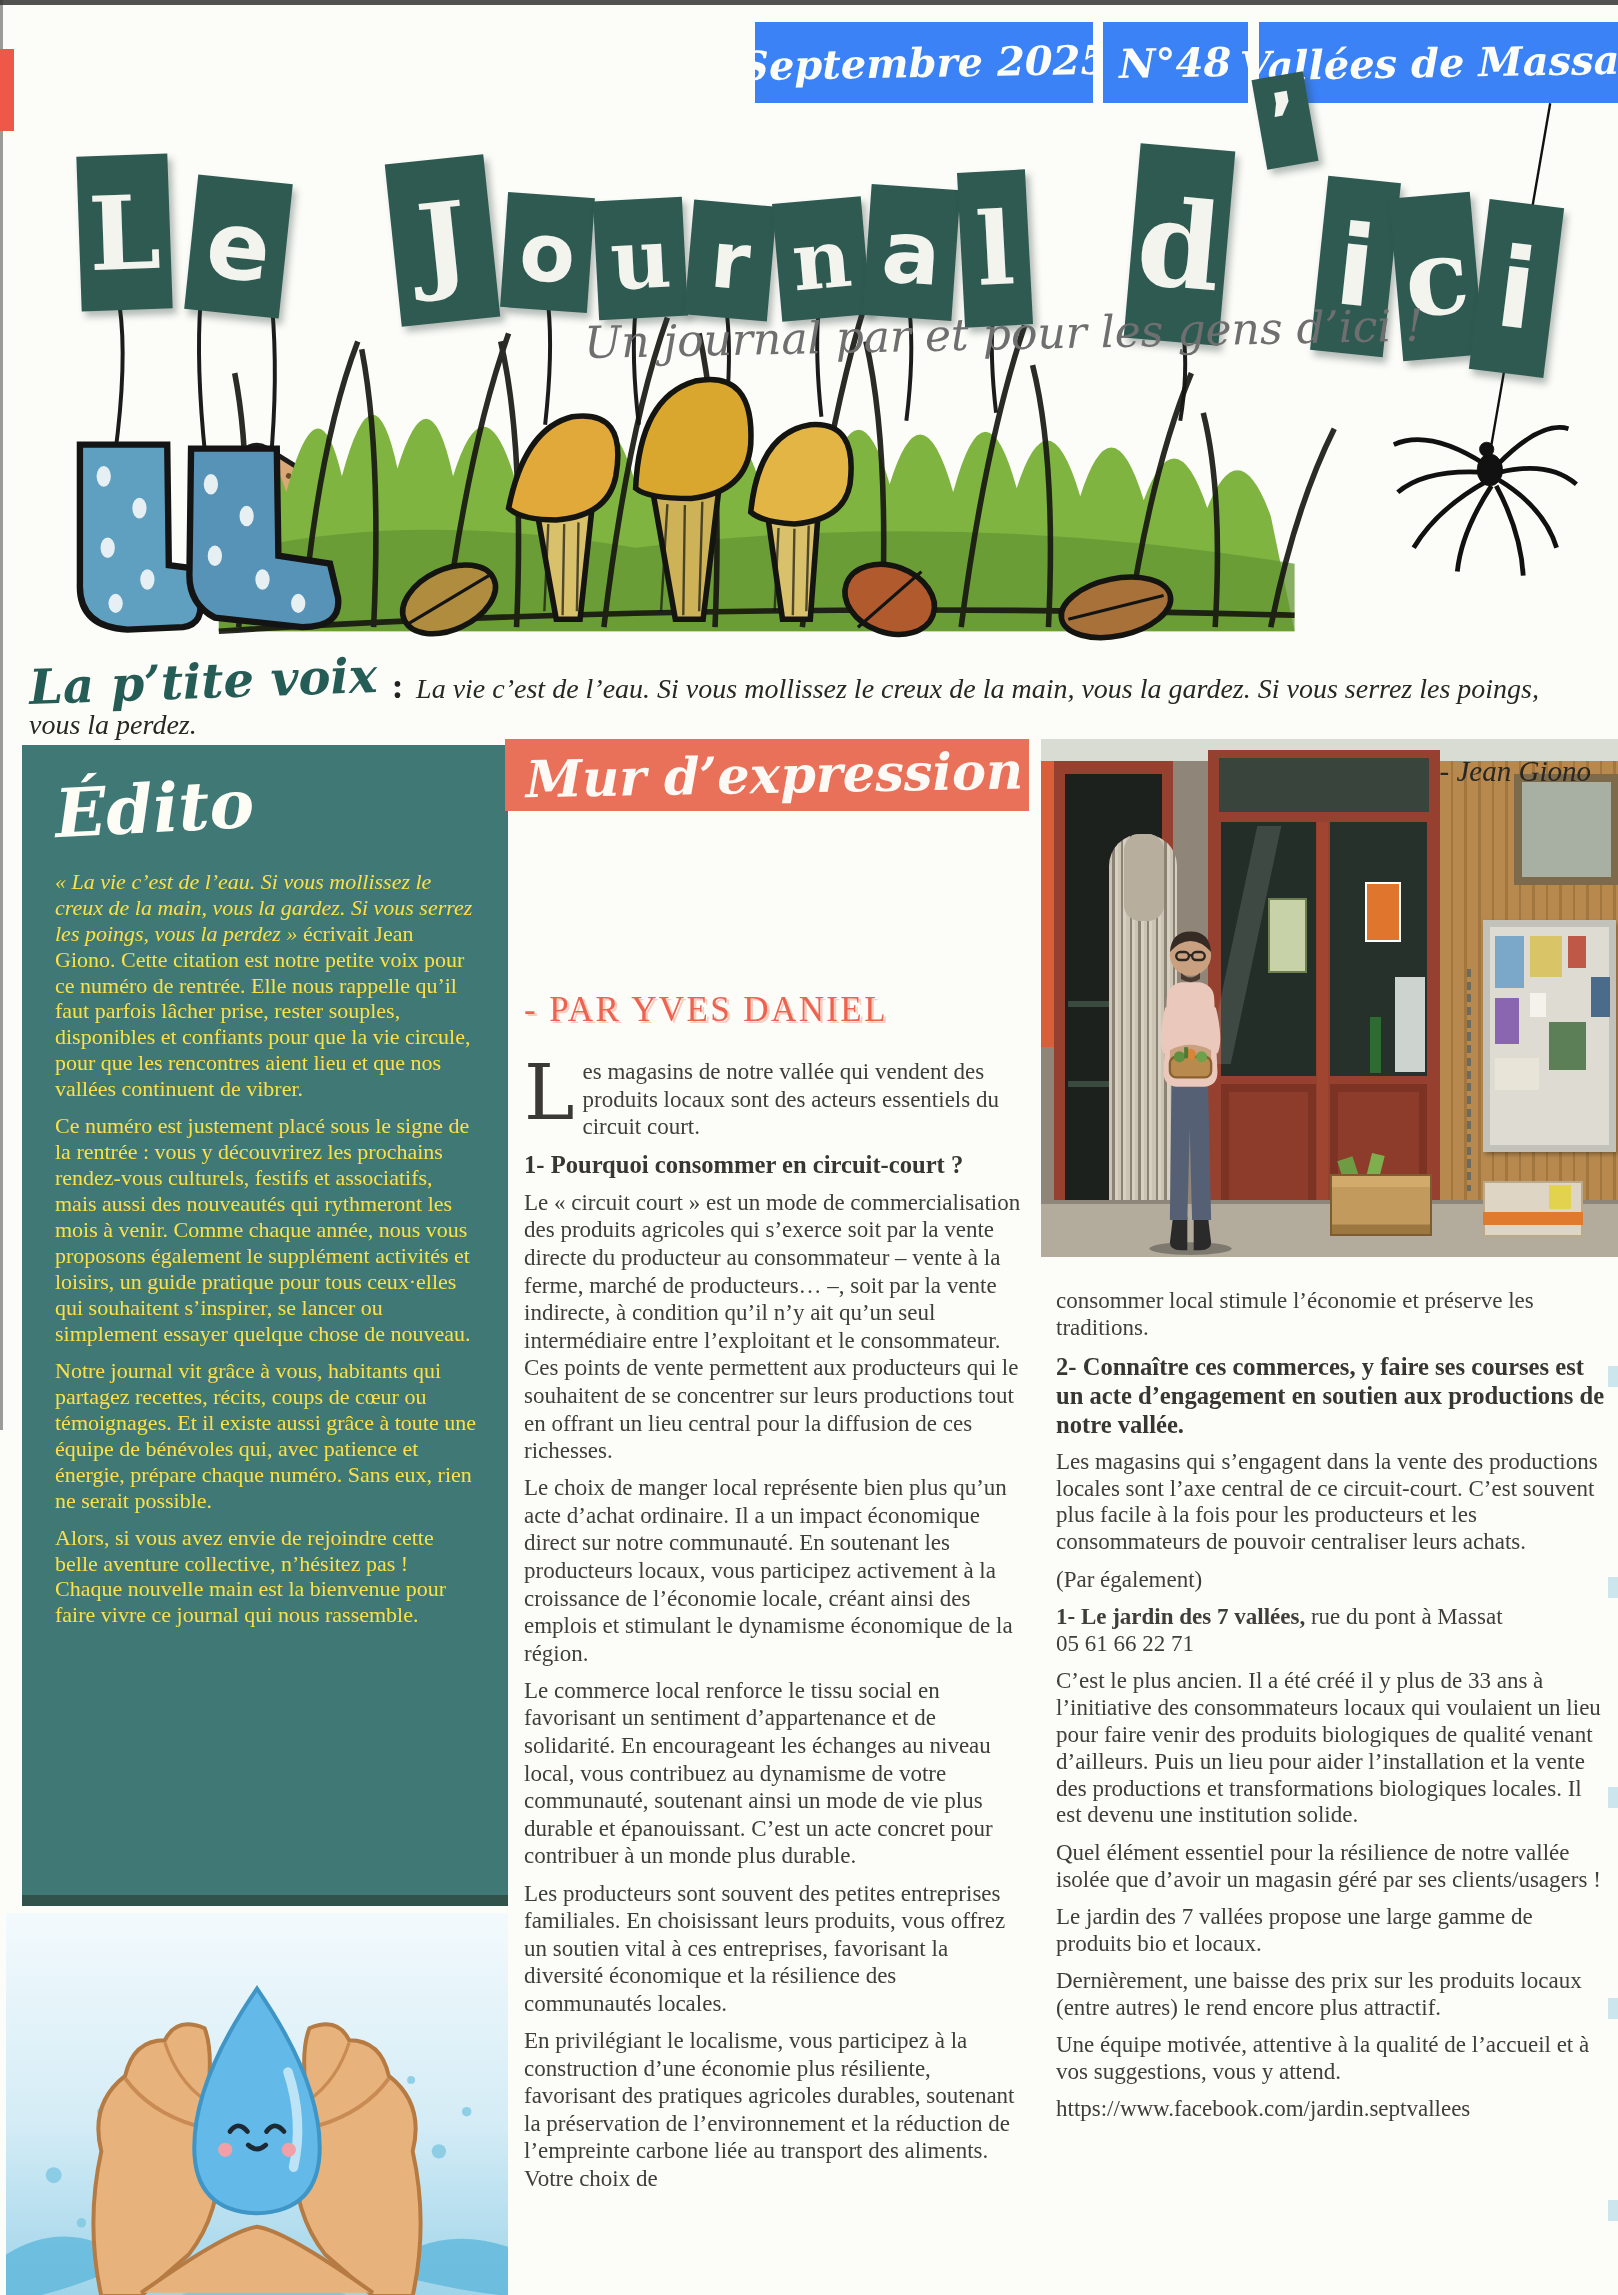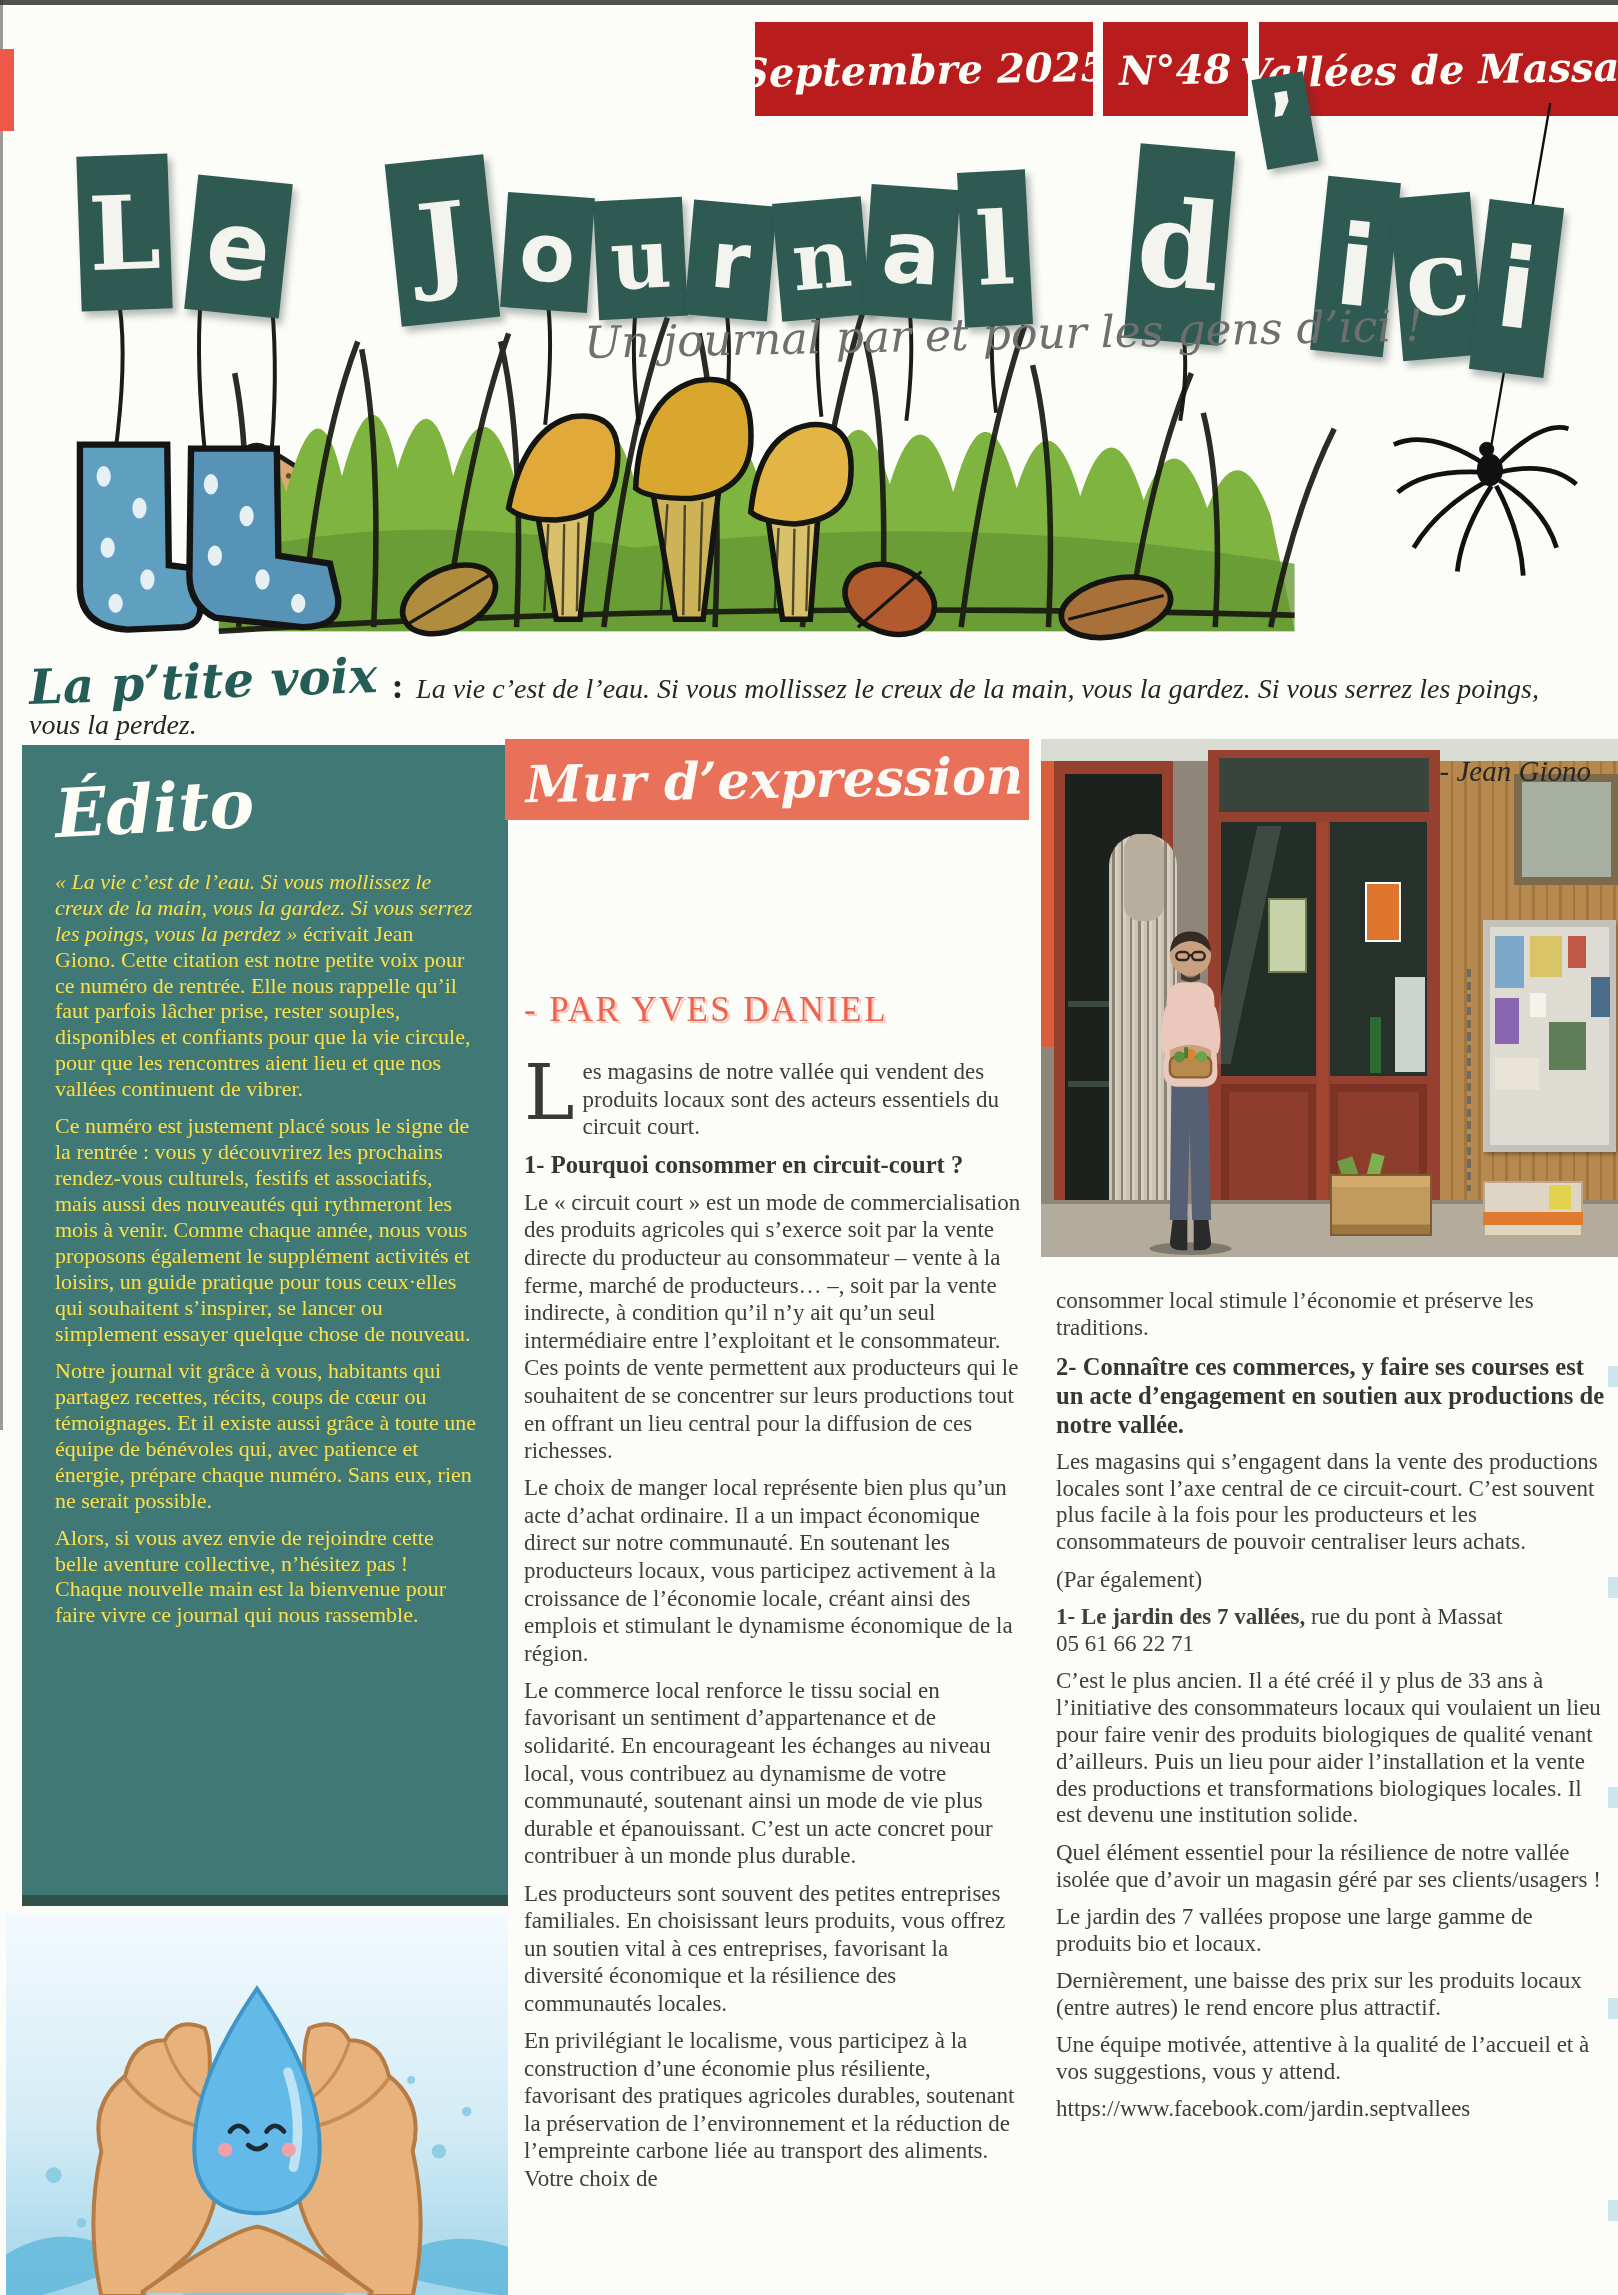--- a/index.html
+++ b/index.html
@@ -2,40 +2,40 @@
 <html style="font-size:12.7px"><head>
 <meta charset="utf-8">
 <style>
   html,body{margin:0;padding:0;background:#d8d8d4;}
   .page{position:relative;width:1619px;height:2295px;background:#fcfcf8;overflow:hidden;
         font-family:"Liberation Serif",serif;color:#3d3b37;}
   .scan-top{position:absolute;left:0;top:0;width:100%;height:4.8px;background:#343434;opacity:.85;}
   .scan-left{position:absolute;left:0;top:0;width:3.2px;height:1430px;background:#3a3a3a;opacity:.5;}
   .reg-mark{position:absolute;left:0;top:49px;width:13.5px;height:82px;background:#ee5848;}
   
-  .banner-box{position:absolute;top:22px;height:94px;background:#b91c1c;display:flex;align-items:center;justify-content:center;}
+  .banner-box{position:absolute;top:22px;height:81px;background:#3b82f6;display:flex;align-items:center;justify-content:center;}
   .banner-box span{font-family:"DejaVu Serif",serif;font-style:italic;font-weight:bold;color:#fdfdf8;font-size:40px;white-space:nowrap;transform:rotate(-1deg);}
   
   .tile{position:absolute;background:#2e5a52;box-shadow:4px 5.6px 7.1px rgba(40,60,55,.35);display:flex;align-items:center;justify-content:center;color:#f3f4ee;font-weight:bold;z-index:4;}
   .tile.sf{font-family:"DejaVu Serif",serif;}
   .tile.ss{font-family:"DejaVu Sans",sans-serif;}
   .subtitle{position:absolute;left:584px;top:307px;width:961px;z-index:5;font-family:"DejaVu Serif",serif;
             font-style:italic;color:#6f6f70;font-size:44px;transform:rotate(-1.2deg);white-space:nowrap;}
   
   .pvoix{position:absolute;left:29px;top:653px;width:1562px;z-index:5;}
   .pvoix-label{font-family:"DejaVu Serif",serif;font-style:italic;font-weight:bold;color:#255c55;font-size:48px;display:inline-block;transform:rotate(-2deg);margin-right:14.3px;}
   .pvoix-colon{font-size:35px;font-weight:bold;color:#222;margin-right:12.7px;}
   .pvoix-quote{font-style:italic;font-size:28px;color:#272724;}
   .pvoix-attr{text-align:right;font-style:italic;font-size:29px;color:#272724;margin-top:14px;}
   
   .edito{position:absolute;left:22px;top:745px;width:486px;height:1161px;background:#3f7874;border-bottom:11px solid #30524b;box-sizing:border-box;padding:24px 32px 0 33px;z-index:3;}
   .edito h2{margin:0 0 20.7px 0;font-family:"DejaVu Serif",serif;font-style:italic;font-weight:bold;color:#fdfdf6;font-size:67px;transform:rotate(-3deg);display:inline-block;}
   .edito p{margin:0 0 11px 0;font-size:22px;line-height:1.18;color:#fde047;}
   
-  .band{position:absolute;left:505px;top:739px;width:524px;height:81px;background:#e97059;z-index:3;display:flex;align-items:center;}
+  .band{position:absolute;left:505px;top:739px;width:524px;height:72px;background:#e97059;z-index:3;display:flex;align-items:center;}
   .band span{font-family:"DejaVu Serif",serif;font-style:italic;font-weight:bold;color:#fdf9f5;font-size:51px;padding-left:20.7px;transform:rotate(-1deg);white-space:nowrap;}
   
   .art-title{position:absolute;left:524px;top:836px;width:516px;font-weight:bold;color:#3e3c39;font-size:60px;line-height:.98;letter-spacing:-0.8px;z-index:3;}
   .byline{position:absolute;left:524px;top:990px;width:508px;text-align:left;color:#ee6350;font-size:35px;letter-spacing:2.4px;text-shadow:2.4px 1.6px 0 rgba(246,196,182,.85);z-index:3;white-space:nowrap;}
   .midcol{position:absolute;left:524px;top:1058px;width:502px;z-index:3;}
   .midcol p{margin:0 0 9.5px 0;font-size:23px;line-height:1.2;color:#403e3a;}
   .midcol h3, .rightcol h3{margin:3.2px 0 9.5px 0;font-size:24.6px;line-height:1.18;color:#383633;font-weight:bold;}
   .dropcap{float:left;font-size:76px;line-height:.78;padding:4.8px 8px 0 0;color:#3b3936;font-family:"DejaVu Serif",serif;}
   .rightcol{position:absolute;left:1056px;top:1288px;width:551px;z-index:3;}
   .rightcol p{margin:0 0 10.3px 0;font-size:23px;line-height:1.17;color:#403e3a;}

